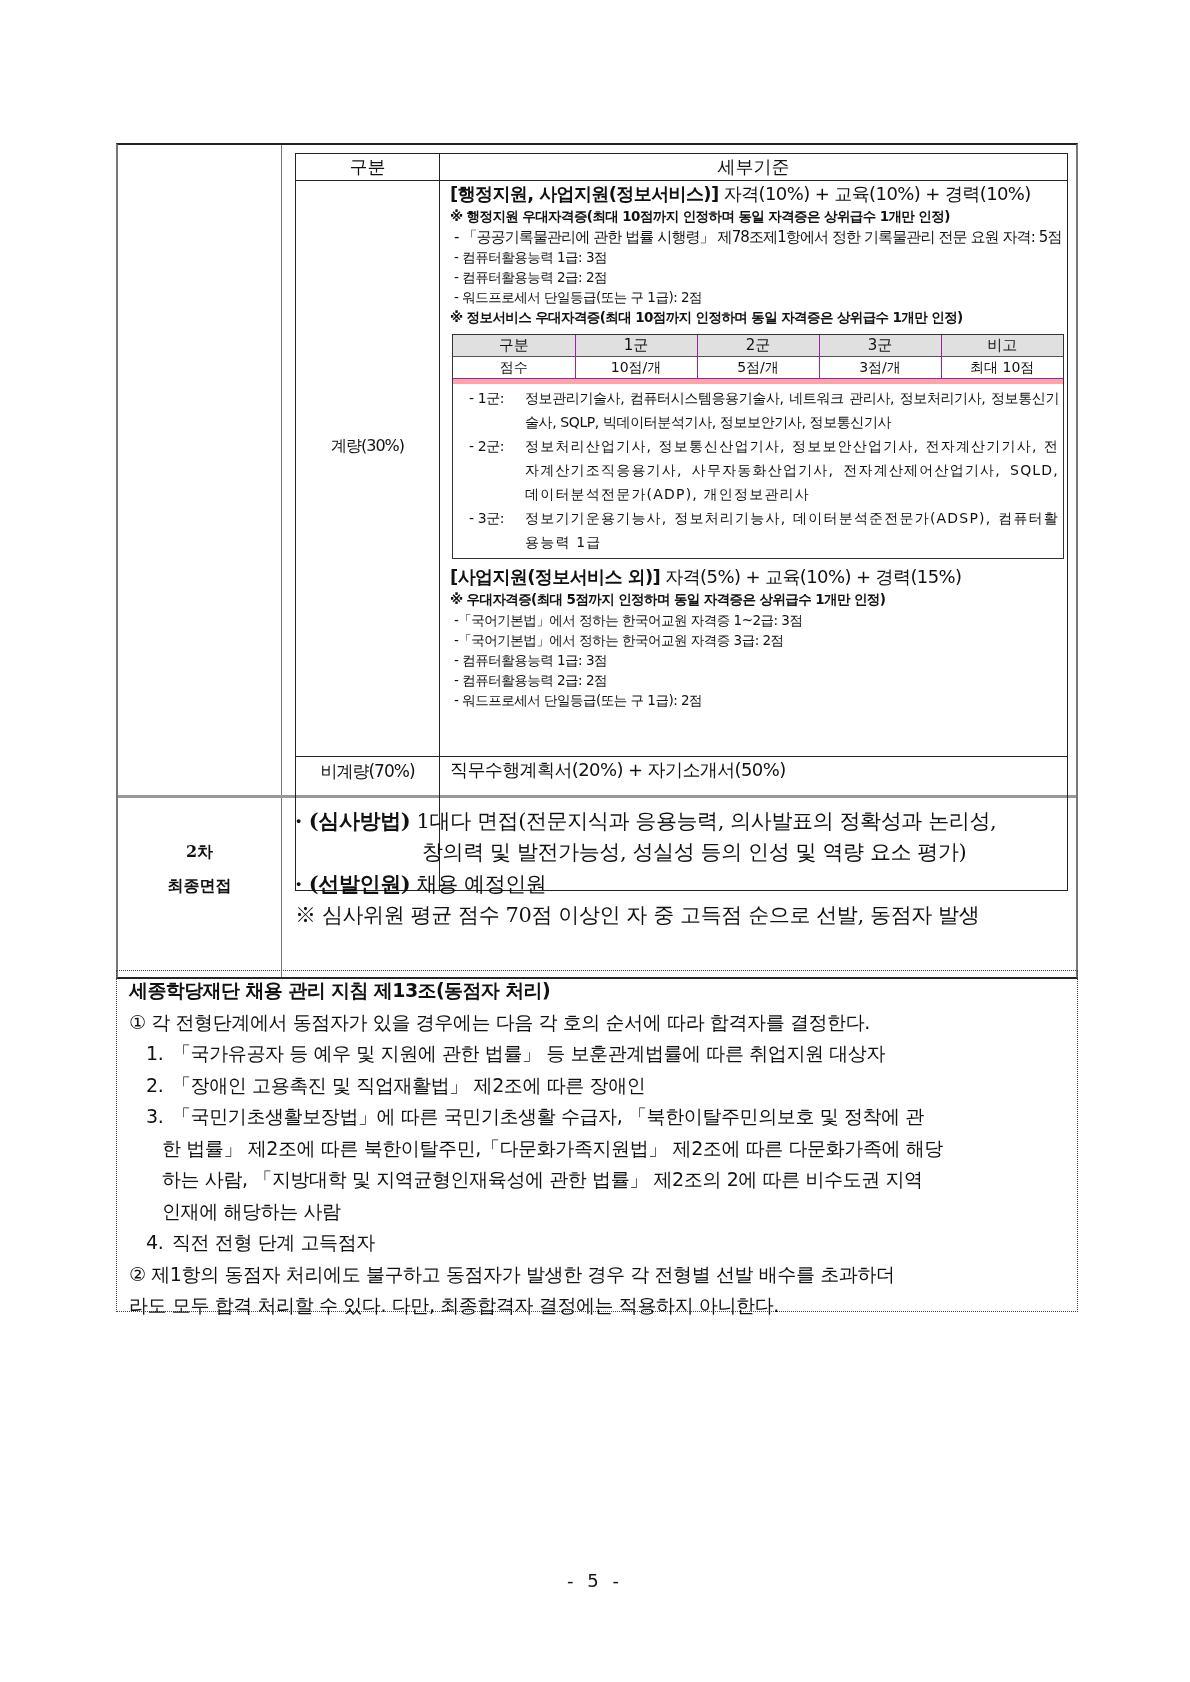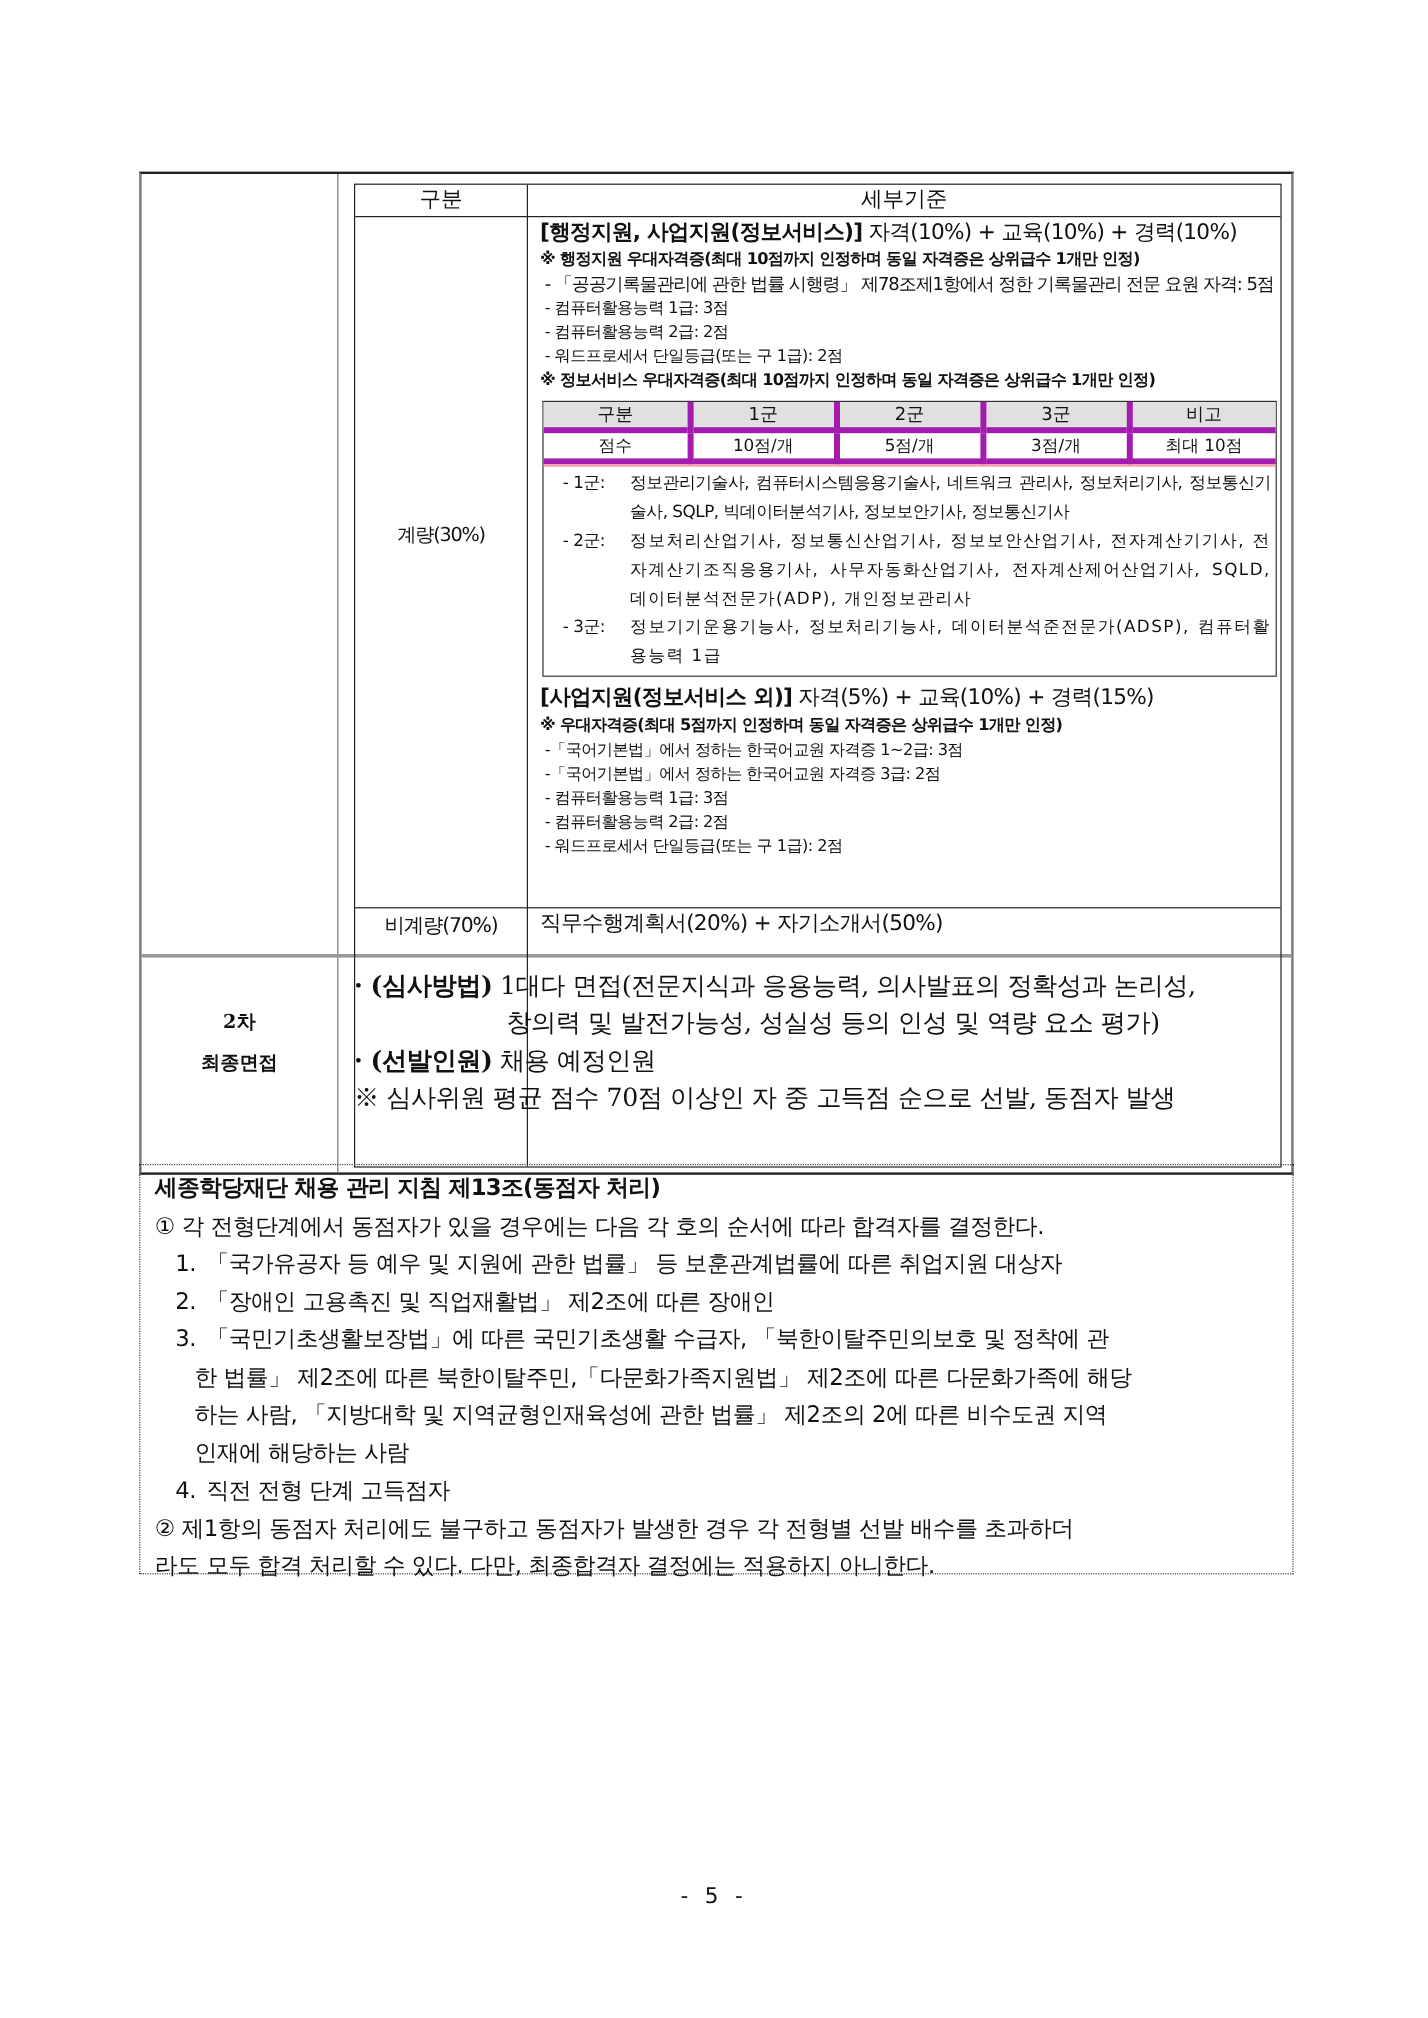--- a/index.html
+++ b/index.html
@@ -10,21 +10,21 @@
   .outer {
     position: absolute; left: 116px; top: 143px; width: 962px; height: 836px;
     border-top: 2px solid #222; border-bottom: 2px solid #222;
     border-left: 2px solid #777; border-right: 2px solid #777;
     box-sizing: border-box;
   }
   .vline { position: absolute; left: 163px; top: 0; width: 1px; height: 100%; background: #777; }
   .hline { position: absolute; left: 0; top: 650px; width: 100%; height: 3px; background: #999; }
 
   .inner {
-    position: absolute; left: 177px; top: 8px; width: 773px; height: 820px;
+    position: absolute; left: 177px; top: 8px; width: 773px; height: 738px;
     border: 1.5px solid #222; box-sizing: border-box; padding-left: 10px;
   }
   .inner .colsep { position: absolute; left: 143px; top: 0; width: 1px; height: 100%; background: #222; }
   .inner .row-h { position: absolute; left: 0; width: 100%; height: 1px; background: #222; }
   .hdr-left, .hdr-right {
     position: absolute; top: 0; height: 26px; line-height: 26px; text-align: center;
     font-size: 18px;
   }
   .hdr-left { left: 0; width: 143px; }
   .hdr-right { left: 144px; width: 627px; }
@@ -35,26 +35,26 @@
   .sec-title b { font-weight: bold; }
   .note-b { font-size: 13.5px; font-weight: bold; letter-spacing: -0.6px; white-space: nowrap; line-height: 21px; }
   .item { font-size: 13.5px; letter-spacing: -0.5px; white-space: nowrap; line-height: 20px; padding-left: 4px; }
   .item.small { font-size: 15px; letter-spacing: -0.9px; }
 
   .grp {
     position: relative; margin: 6px 0 0 2px; width: 612px; border: 1.5px solid #333;
     box-sizing: border-box; font-size: 14px;
   }
   .grp table { border-collapse: collapse; width: 100%; table-layout: fixed; }
-  .grp td { border: 5px solid #a21caf; text-align: center; height: 21px; padding: 0; font-size: 14px; }
+  .grp td { border: 1px solid #a21caf; text-align: center; height: 21px; padding: 0; font-size: 14px; }
   .grp tr.hd td { background: #e0e0e0; border-bottom: 1px solid #555; font-size: 15px; }
   .grp tr:first-child td { border-top: none; }
   .grp td:first-child { border-left: none; }
   .grp td:last-child { border-right: none; }
-  .grp .list { padding: 2px 4px 4px 16px; border-top: 2px solid #fca5a5; }
+  .grp .list { padding: 2px 4px 4px 16px; border-top: 5px solid #fca5a5; }
   .grp .li { display: flex; font-size: 14px; letter-spacing: -0.4px; line-height: 24px; }
   .grp .li .k { white-space: nowrap; width: 56px; flex: none; }
   .grp .li .v { flex: 1; text-align: justify; text-align-last: left; }
   .grp .li.wide .v { letter-spacing: 1.2px; }
 
   .sel-area { position: absolute; left: 177px; top: 660px; width: 770px; font-family: "DejaVu Serif", "Liberation Serif", serif; font-size: 21px; line-height: 31px; letter-spacing: -0.4px; }
   .sel-area .b { font-weight: bold; }
   .stage2 { position: absolute; left: 0; top: 690px; width: 163px; text-align: center; font-weight: bold; font-size: 16px; line-height: 34px; font-family: "DejaVu Serif", "Liberation Serif", serif; }
   .indent-cont { padding-left: 127px; }
   .note-cont { padding-left: 33px; }

